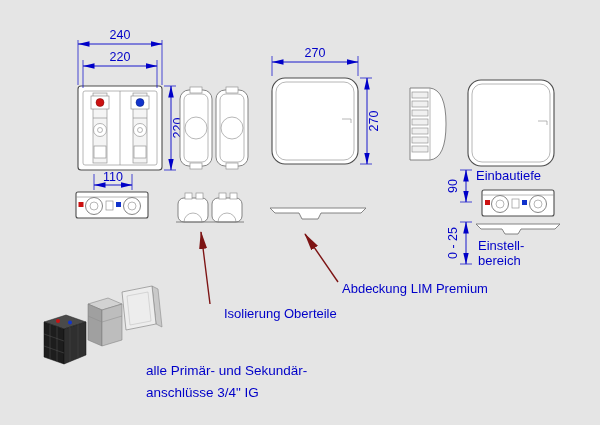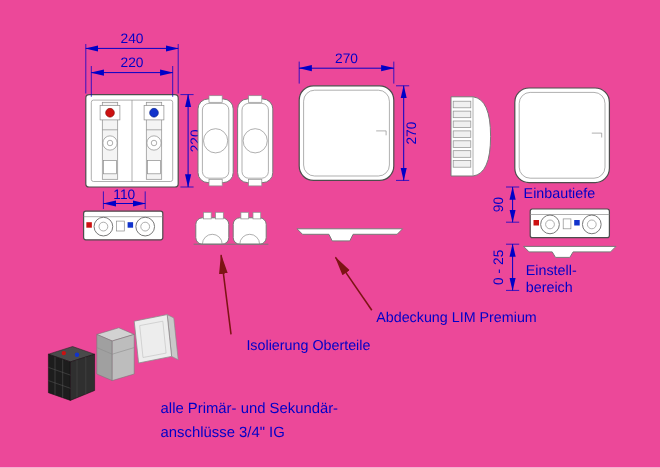--- a/index.html
+++ b/index.html
@@ -1,16 +1,16 @@
 <!DOCTYPE html>
 <html><head>
 <meta charset="utf-8">
 <style>
   html,body{margin:0;padding:0;background:#ffffff;}
-  .canvas{position:relative;width:600px;height:425px;background:#ec4899;overflow:hidden;
+  .canvas{position:relative;width:600px;height:425px;background:#e5e5e5;overflow:hidden;
           font-family:"Liberation Sans",sans-serif;}
   svg{position:absolute;left:0;top:0;display:block;}
   
   .sk  {stroke:#4d4d4d;stroke-width:1.1;}
   .skm {stroke:#777777;stroke-width:0.9;}
   .skt {stroke:#8f8f8f;stroke-width:0.65;}
   .dim {stroke:#0000c8;stroke-width:0.9;}
   .ext {stroke:#0000c8;stroke-width:0.7;}
   .ptr {stroke:#7d1414;stroke-width:1.4;}
   .dimtext  {fill:#0000c8;font-size:12.5px;font-family:"Liberation Sans",sans-serif;}

